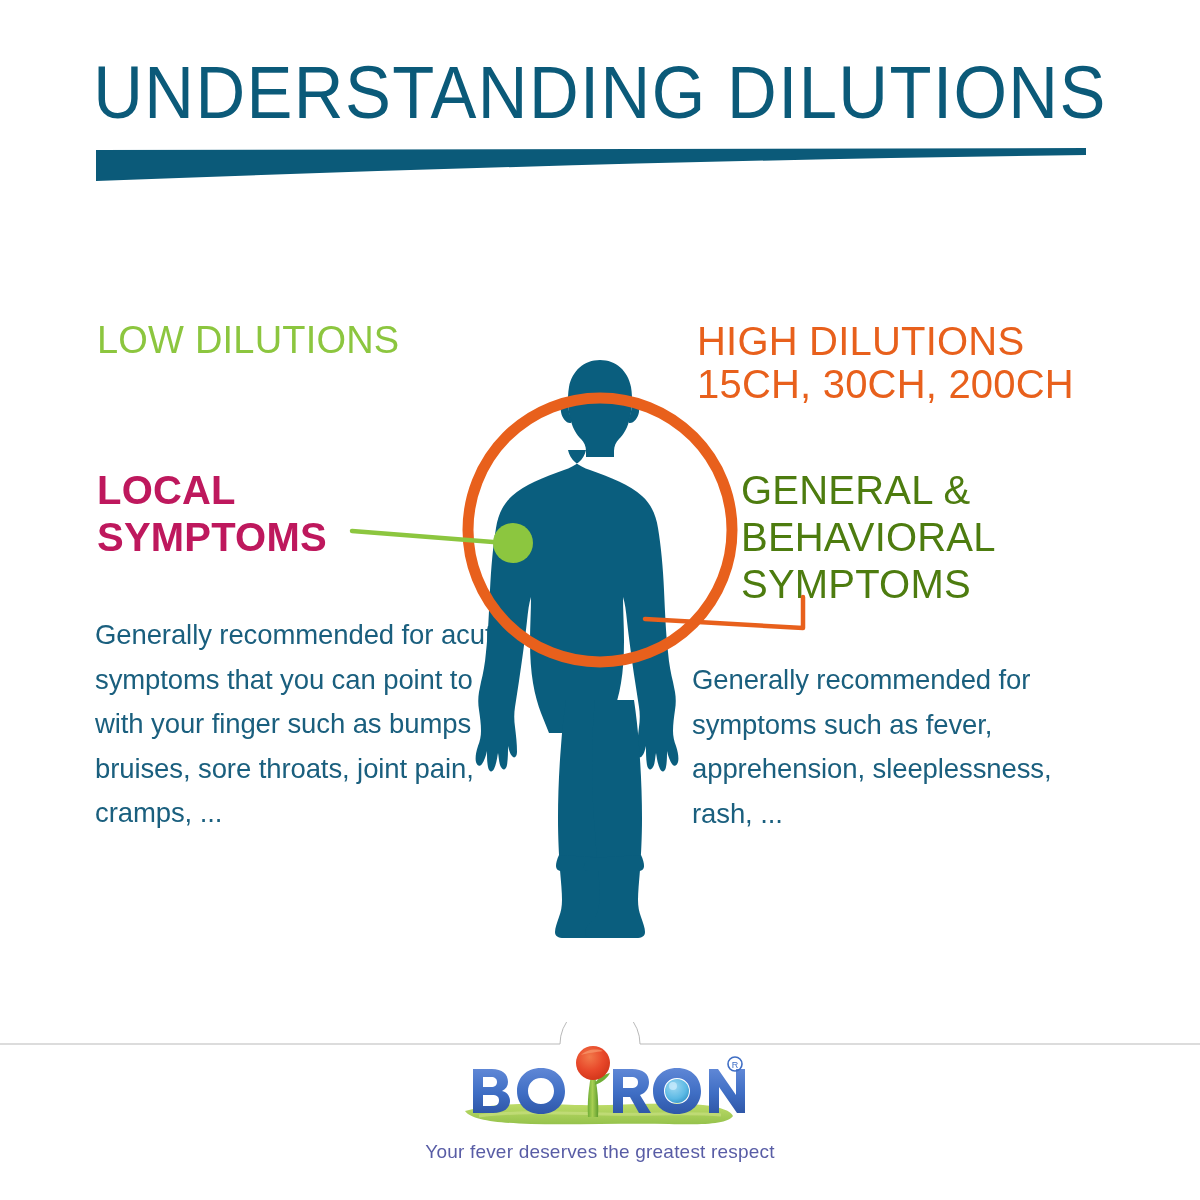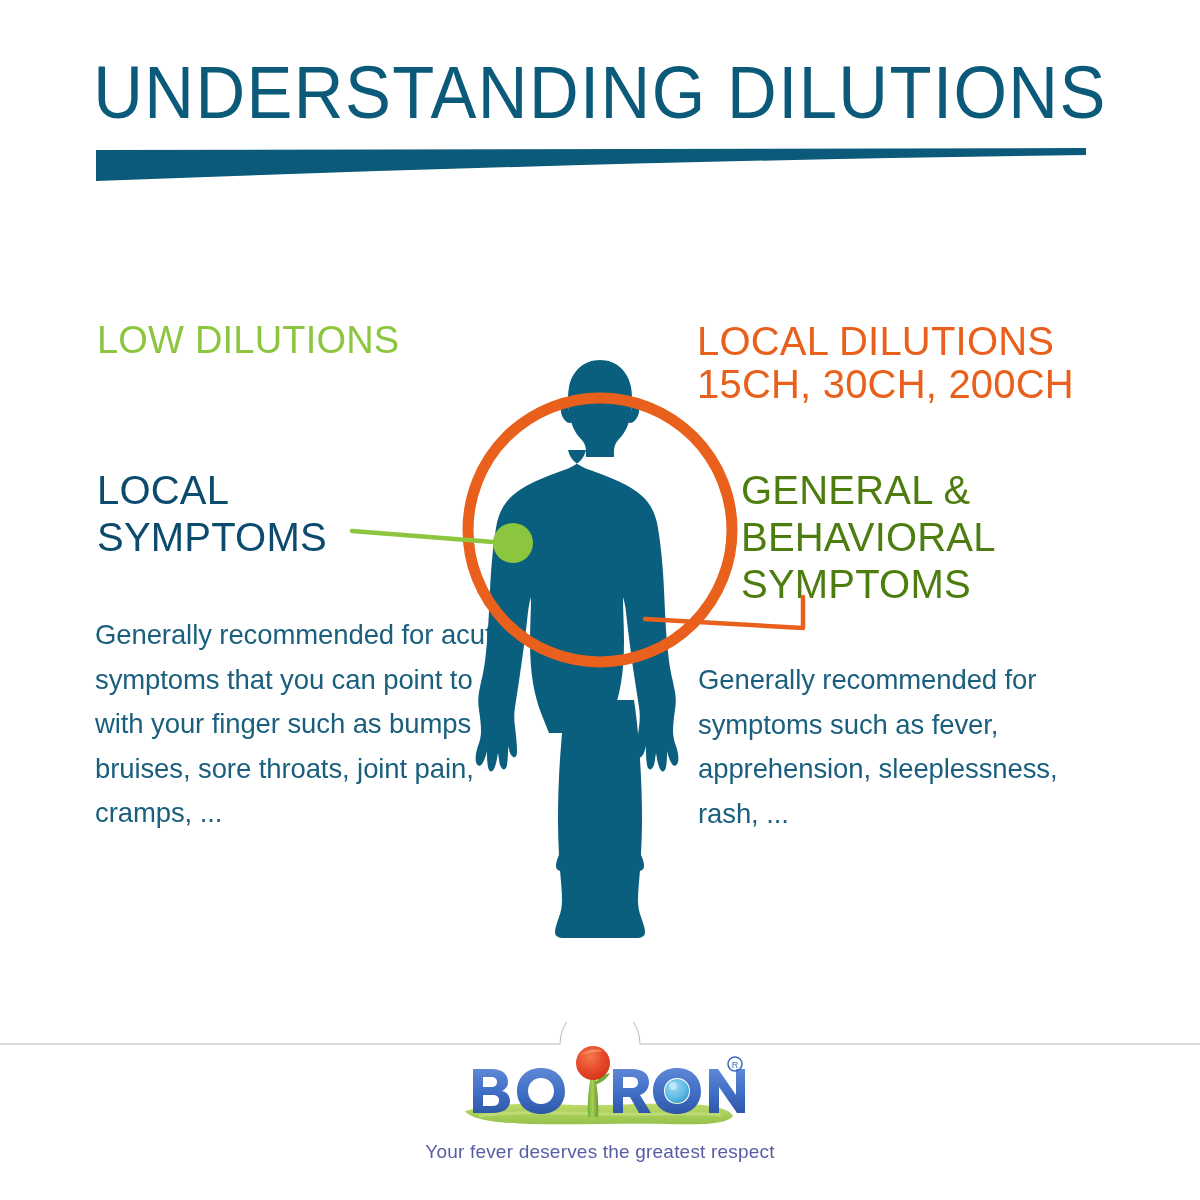--- a/index.html
+++ b/index.html
@@ -51,23 +51,23 @@
   }
   .high-dilutions {
     left:697px; top:320px;
     color:#e8601c;
     font-size:40px;
     font-weight:400;
     letter-spacing:0.2px;
   }
   .local-symptoms {
     left:97px; top:467px;
-    color:#0c4a6e;
+    color:#be185d;
     font-size:40px;
-    font-weight:400;
+    font-weight:700;
     letter-spacing:0.2px;
     line-height:1.18;
   }
   .general-symptoms {
     left:697px; top:467px;
     color:#4d7c0f;
     font-size:40px;
     font-weight:400;
     letter-spacing:0.2px;
     line-height:1.18;
@@ -77,21 +77,21 @@
   
   .body-text {
     position:absolute;
     color:#1a5f7e;
     font-size:27.5px;
     font-weight:400;
     line-height:1.62;
     letter-spacing:-0.1px;
   }
   .body-left  { left:95px; top:613px; width:430px; }
-  .body-right { left:692px; top:658px; width:420px;margin-left:6px; }
+  .body-right { left:692px; top:658px; width:420px; }
 
   
   .graphic {
     position:absolute;
     left:0; top:0;
     width:1200px; height:1200px;
     pointer-events:none;
   }
 
   
@@ -124,21 +124,21 @@
 
   <svg class="title-wedge" viewBox="0 0 990 40" preserveAspectRatio="none">
     <path d="M0,2 L990,0 L990,7 Q520,13 0,33 Z" fill="#0b5a79"></path>
   </svg>
 
   <div class="head-block low-dilutions">
     <span class="ln">LOW DILUTIONS</span>
   </div>
 
   <div class="head-block high-dilutions">
-    <span class="ln">LOCAL DILUTIONS</span>
+    <span class="ln">HIGH DILUTIONS</span>
     <span class="ln">15CH, 30CH, 200CH</span>
   </div>
 
   <div class="head-block local-symptoms">
     <span class="ln">LOCAL</span>
     <span class="ln">SYMPTOMS</span>
   </div>
 
   <div class="head-block general-symptoms">
     <span class="ln">GENERAL &amp;</span>

